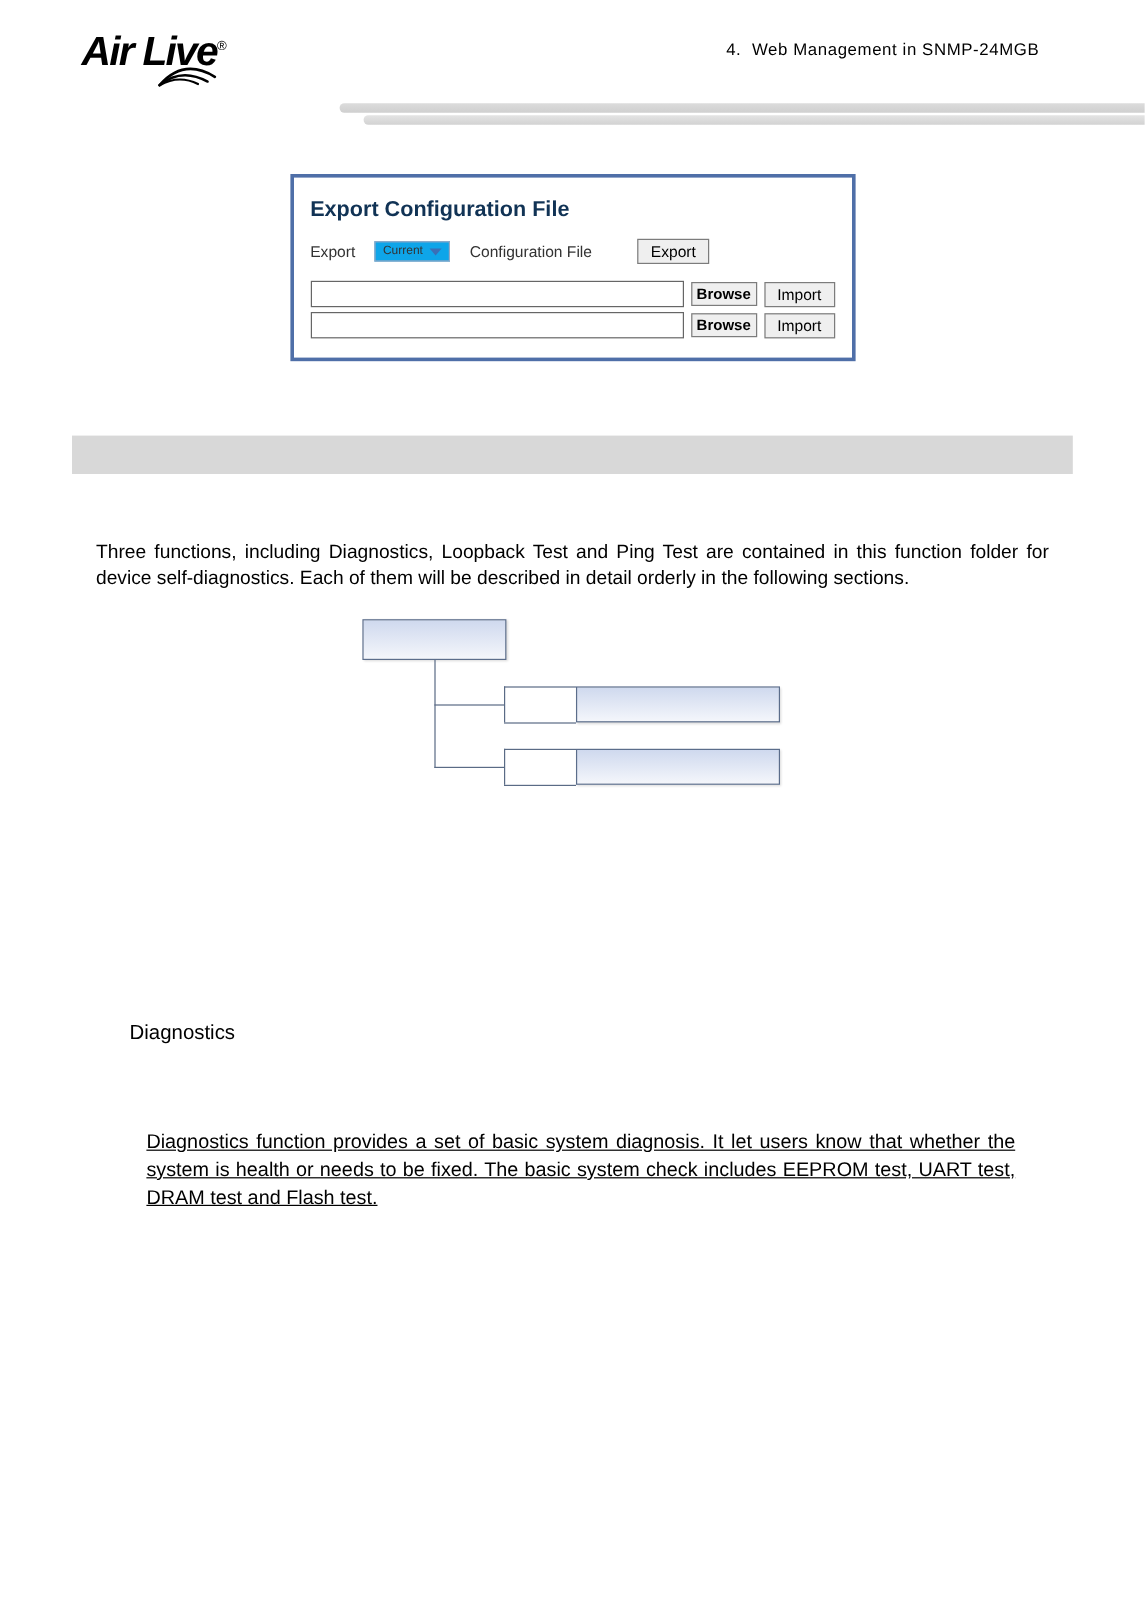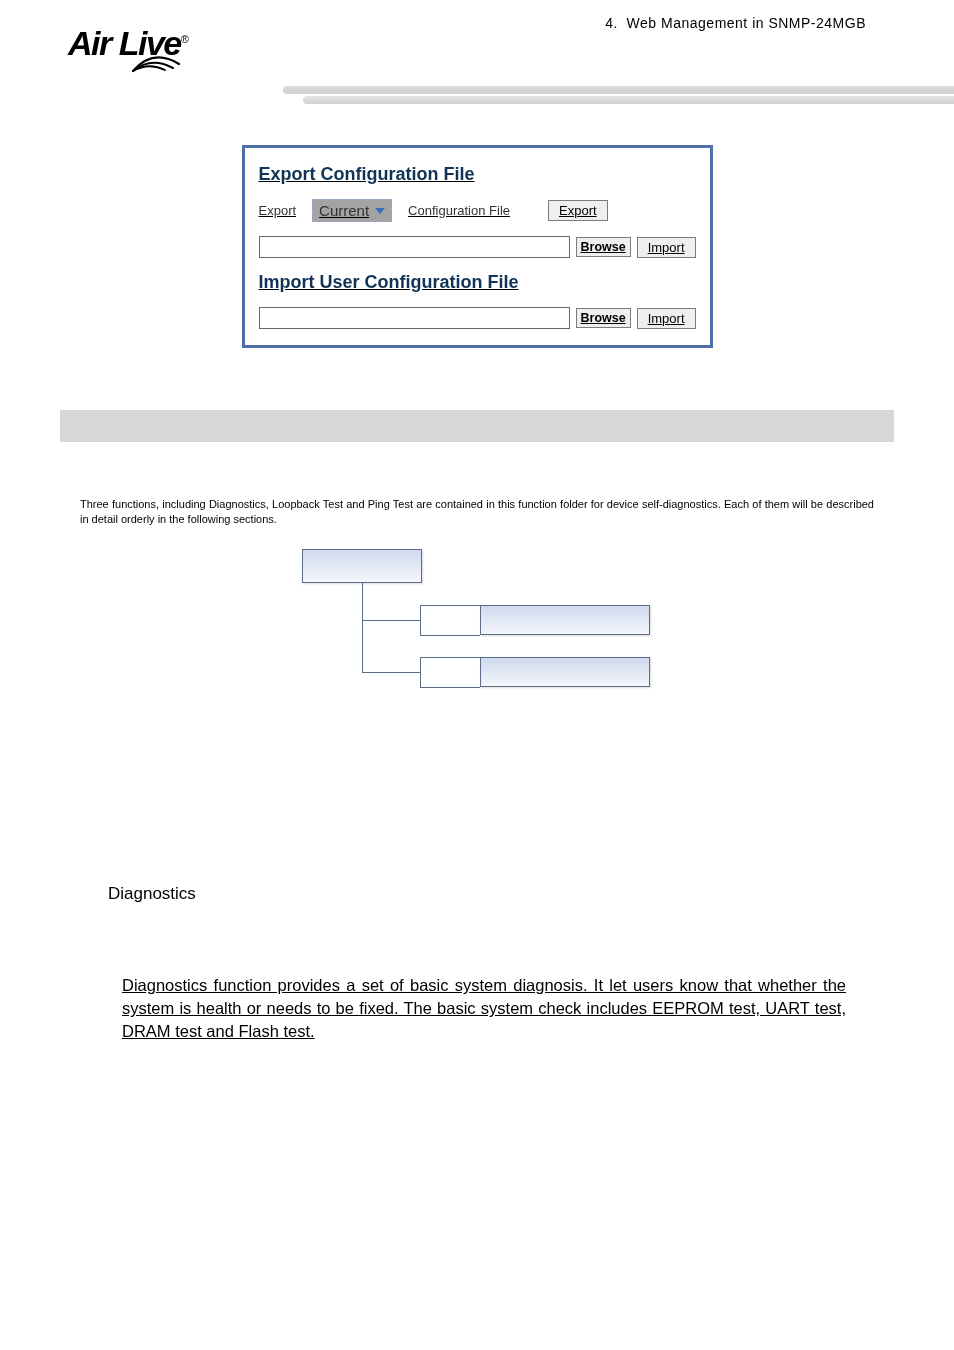--- a/index.html
+++ b/index.html
@@ -21,67 +21,66 @@
   }
   .logo-box { position: absolute; left: 68px; top: 24px; }
   .logo { font-weight: 900; font-style: italic; font-size: 34px; font-family: "Arial Black", Arial, sans-serif; letter-spacing: -1.5px; }
   .logo .dot { color: #000; }
   .logo-reg { font-size: 11px; vertical-align: super; font-weight: 400; font-style: normal; }
   .arcs {
     position: absolute; left: 63px; top: 24px; width: 70px; height: 25px;
   }
   .arcs svg { width: 70px; height: 25px; }
 
-  .topright { position: absolute; right: 88px; top: 15px; font-size: 14px; letter-spacing: .5px; }
+  .topright { position: absolute; right: 88px; top: 33px; font-size: 14px; letter-spacing: .5px; }
 
   .ribbon { position: absolute; left: 283px; right: 0; top: 86px; height: 22px; }
   .ribbon .bar1 { position: absolute; left: 0; right: 0; top: 0; height: 8px; background: linear-gradient(#dcdcdc,#cfcfcf); border-radius: 4px 0 0 4px; }
   .ribbon .bar2 { position: absolute; left: 20px; right: 0; top: 10px; height: 8px; background: linear-gradient(#e4e4e4,#d2d2d2); border-radius: 4px 0 0 4px; }
 
   
   .config-panel {
     width: 471px;
     margin: 35px auto 0 auto;
     border: 3px solid #4f6fa8;
     background: #fff;
     padding: 10px 14px 12px 14px;
-    text-decoration: underline;
   }
   .cp-h {
     color: #113355;
     font-weight: 700;
     font-size: 18px;
     margin: 6px 0 14px 0;
   }
   .row { display: flex; align-items: center; gap: 16px; font-size: 13px; color: #333; margin-bottom: 14px; }
   .sel {
     display: inline-flex; align-items: center; gap: 6px;
-    border: 1px solid #9aa7c2; padding: 2px 6px; font-size: 15px;
-    background: #a3a3a3;
+    border: 1px solid #9aa7c2; padding: 2px 6px; font-size: 10px;
+    background: #0ea5e9;
   }
   .sel .chev { width: 0; height: 0; border-left: 5px solid transparent; border-right: 5px solid transparent; border-top: 6px solid #3b6fb6; }
   .btn {
     border: 1px solid #7c7c7c; padding: 2px 10px; font-size: 13px; background: #efefef;
   }
   .btn2 { border: 1px solid #7c7c7c; padding: 2px 4px; font-size: 12.5px; background: #efefef; font-weight: 700; }
   .file-row { display: flex; align-items: center; gap: 6px; margin-bottom: 4px; }
   .file-input { flex: 1; border: 1px solid #666; height: 22px; }
   .file-input input { width: 100%; height: 100%; border: 0; outline: 0; font-size: 13px; padding: 0 4px; background: transparent; }
 
   
   .section-bar {
     margin: 62px 60px 0 60px;
     height: 32px;
     background: #d8d8d8;
   }
 
   
   .body-text {
     margin: 55px 80px 0 80px;
-    font-size: 11px;
+    font-size: 16px;
     line-height: 1.38;
     text-align: justify;
   }
 
   
   .diagram {
     position: relative;
     width: 350px;
     height: 175px;
     margin: 22px auto 0 auto;
@@ -160,21 +159,20 @@
   </div>
 
   <div class="file-row">
     <div class="file-input">
       <input type="text" value="" style="">
     </div>
     <button class="btn2">Browse</button>
     <button class="btn">Import</button>
   </div>
 
-  <div class="cp-h" style="margin-top:14px">Import User Configuration File</div>
   <div class="file-row">
     <div class="file-input">
       <input type="text" value="" style="">
     </div>
     <button class="btn2">Browse</button>
     <button class="btn">Import</button>
   </div>
 </div>
 
 <div class="section-bar"></div>

